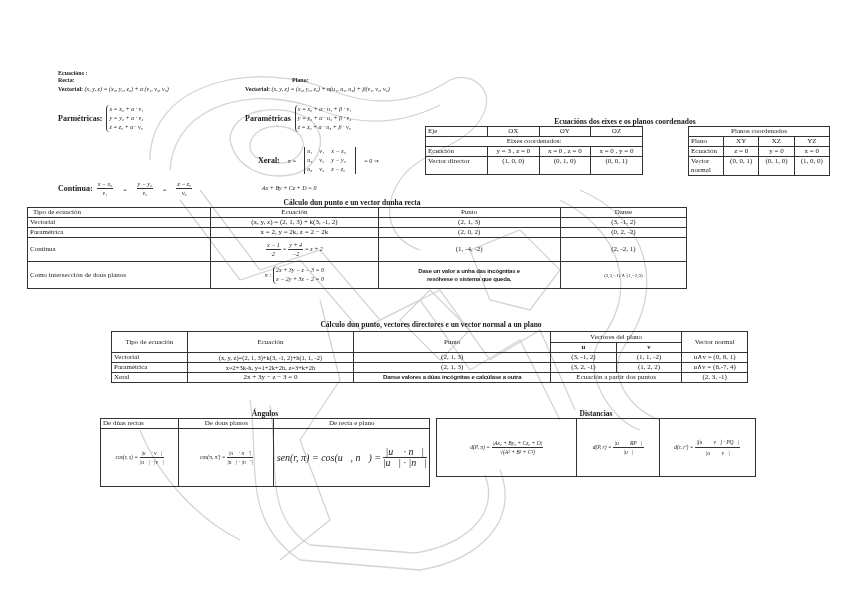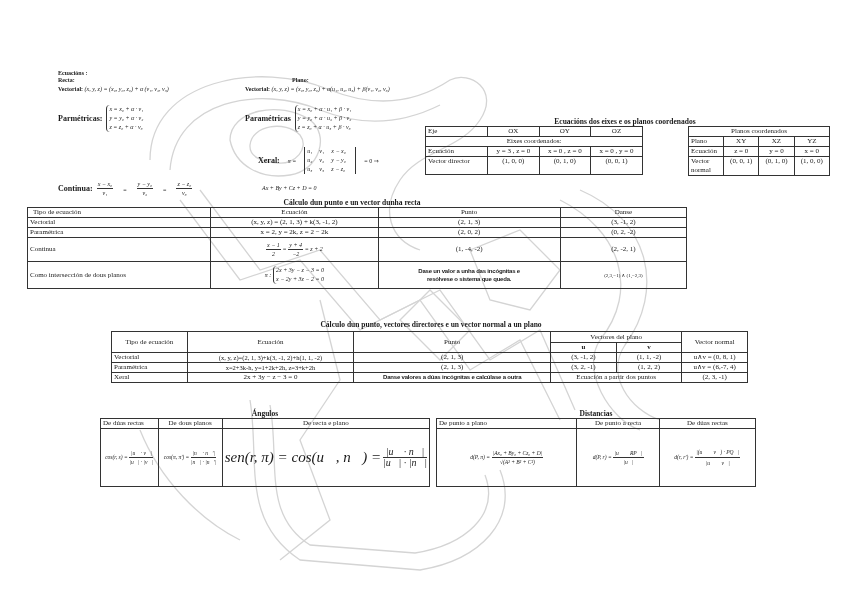--- a/index.html
+++ b/index.html
@@ -267,40 +267,35 @@
   <tr style="height:58px">
     <td class="c">
       <span class="it" style="font-size:5.5px;vertical-align:middle">cos(r, s) =</span>
       <span class="frac it" style="font-size:5.5px"><span class="n">|u⃗ · v⃗|</span><span class="d">|u⃗| · |v⃗|</span></span>
     </td>
     <td class="c">
       <span class="it" style="font-size:5.5px;vertical-align:middle">cos(π, π') =</span>
       <span class="frac it" style="font-size:5.5px"><span class="n">|n⃗ · n⃗'|</span><span class="d">|n⃗| · |n⃗'|</span></span>
     </td>
     <td class="c">
-      <span class="it" style="font-size:15px;vertical-align:middle">sen(r, π) = cos(u⃗, n⃗) =</span>
+      <span class="it" style="font-size:10px;vertical-align:middle">sen(r, π) = cos(u⃗, n⃗) =</span>
       <span class="frac it" style="font-size:10px;line-height:10px"><span class="n">|u⃗ · n⃗|</span><span class="d">|u⃗| · |n⃗|</span></span>
     </td>
   </tr>
 </tbody>
   </table>
 
 <div class="caption" style="left:436px;top:409px;width:320px;">Distancias</div>
 <table class="outer" style="left:436px;top:418px;width:320px;">
   <colgroup>
       <col style="width:140px">
       <col style="width:82px">
       <col style="width:96px">
     </colgroup>
   <tbody>
-      <tr>
-    <td>De  punto a plano</td>
-    <td class="c">De punto a recta</td>
-    <td class="c">De dúas rectas</td>
-  </tr>
   <tr style="height:58px">
     <td class="c">
       <span class="it" style="font-size:5.5px;vertical-align:middle">d(P, π)  =</span>
       <span class="frac it" style="font-size:5.5px"><span class="n">|Ax₀ + By₀ + Cz₀ + D|</span><span class="d">√(A² + B² + C²)</span></span>
     </td>
     <td class="c">
       <span class="it" style="font-size:5.5px;vertical-align:middle">d(P, r) =</span>
       <span class="frac it" style="font-size:5.5px"><span class="n">|u⃗ ∧ RP⃗|</span><span class="d">|u⃗|</span></span>
     </td>
     <td class="c">

